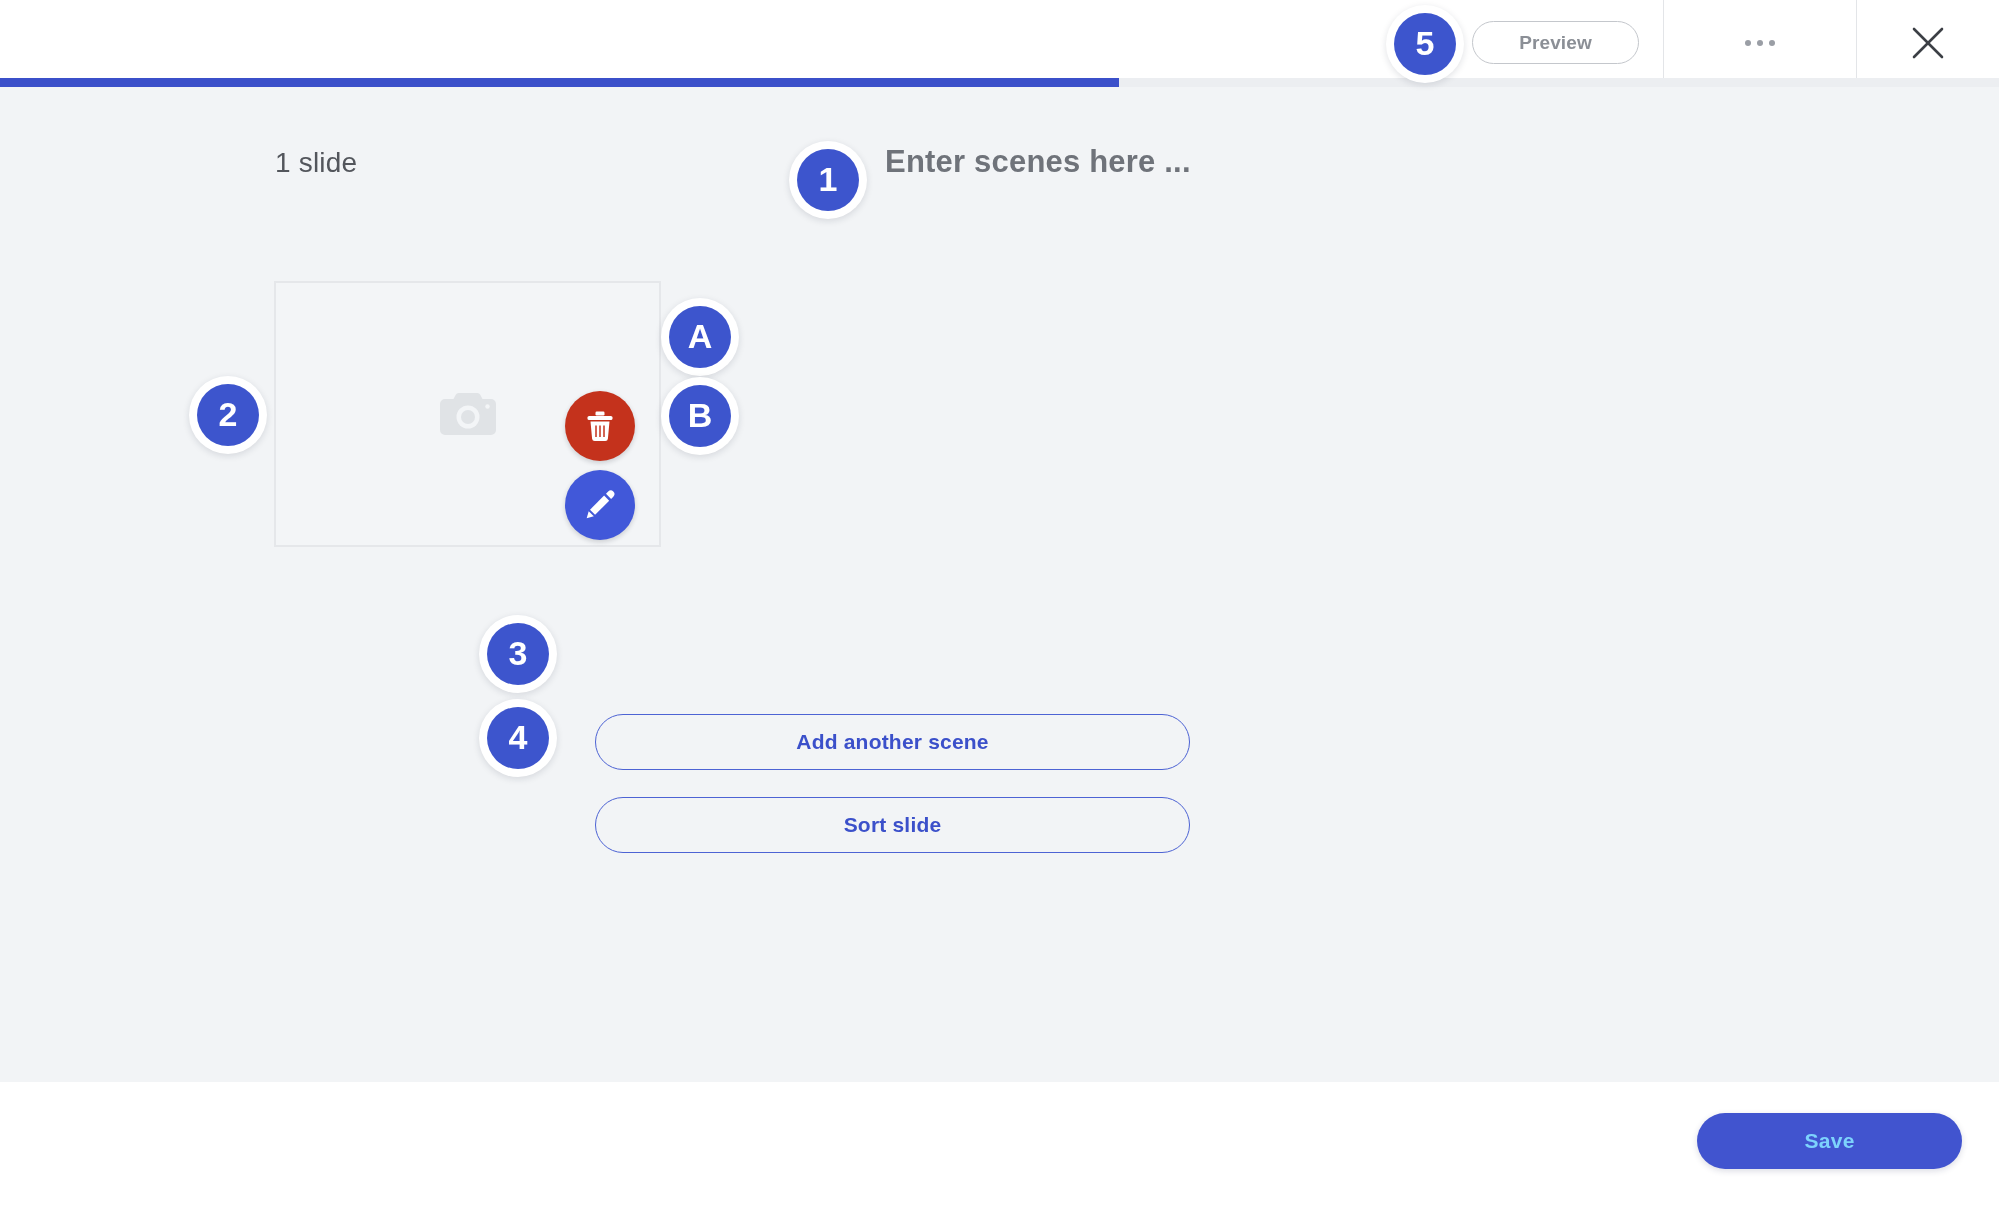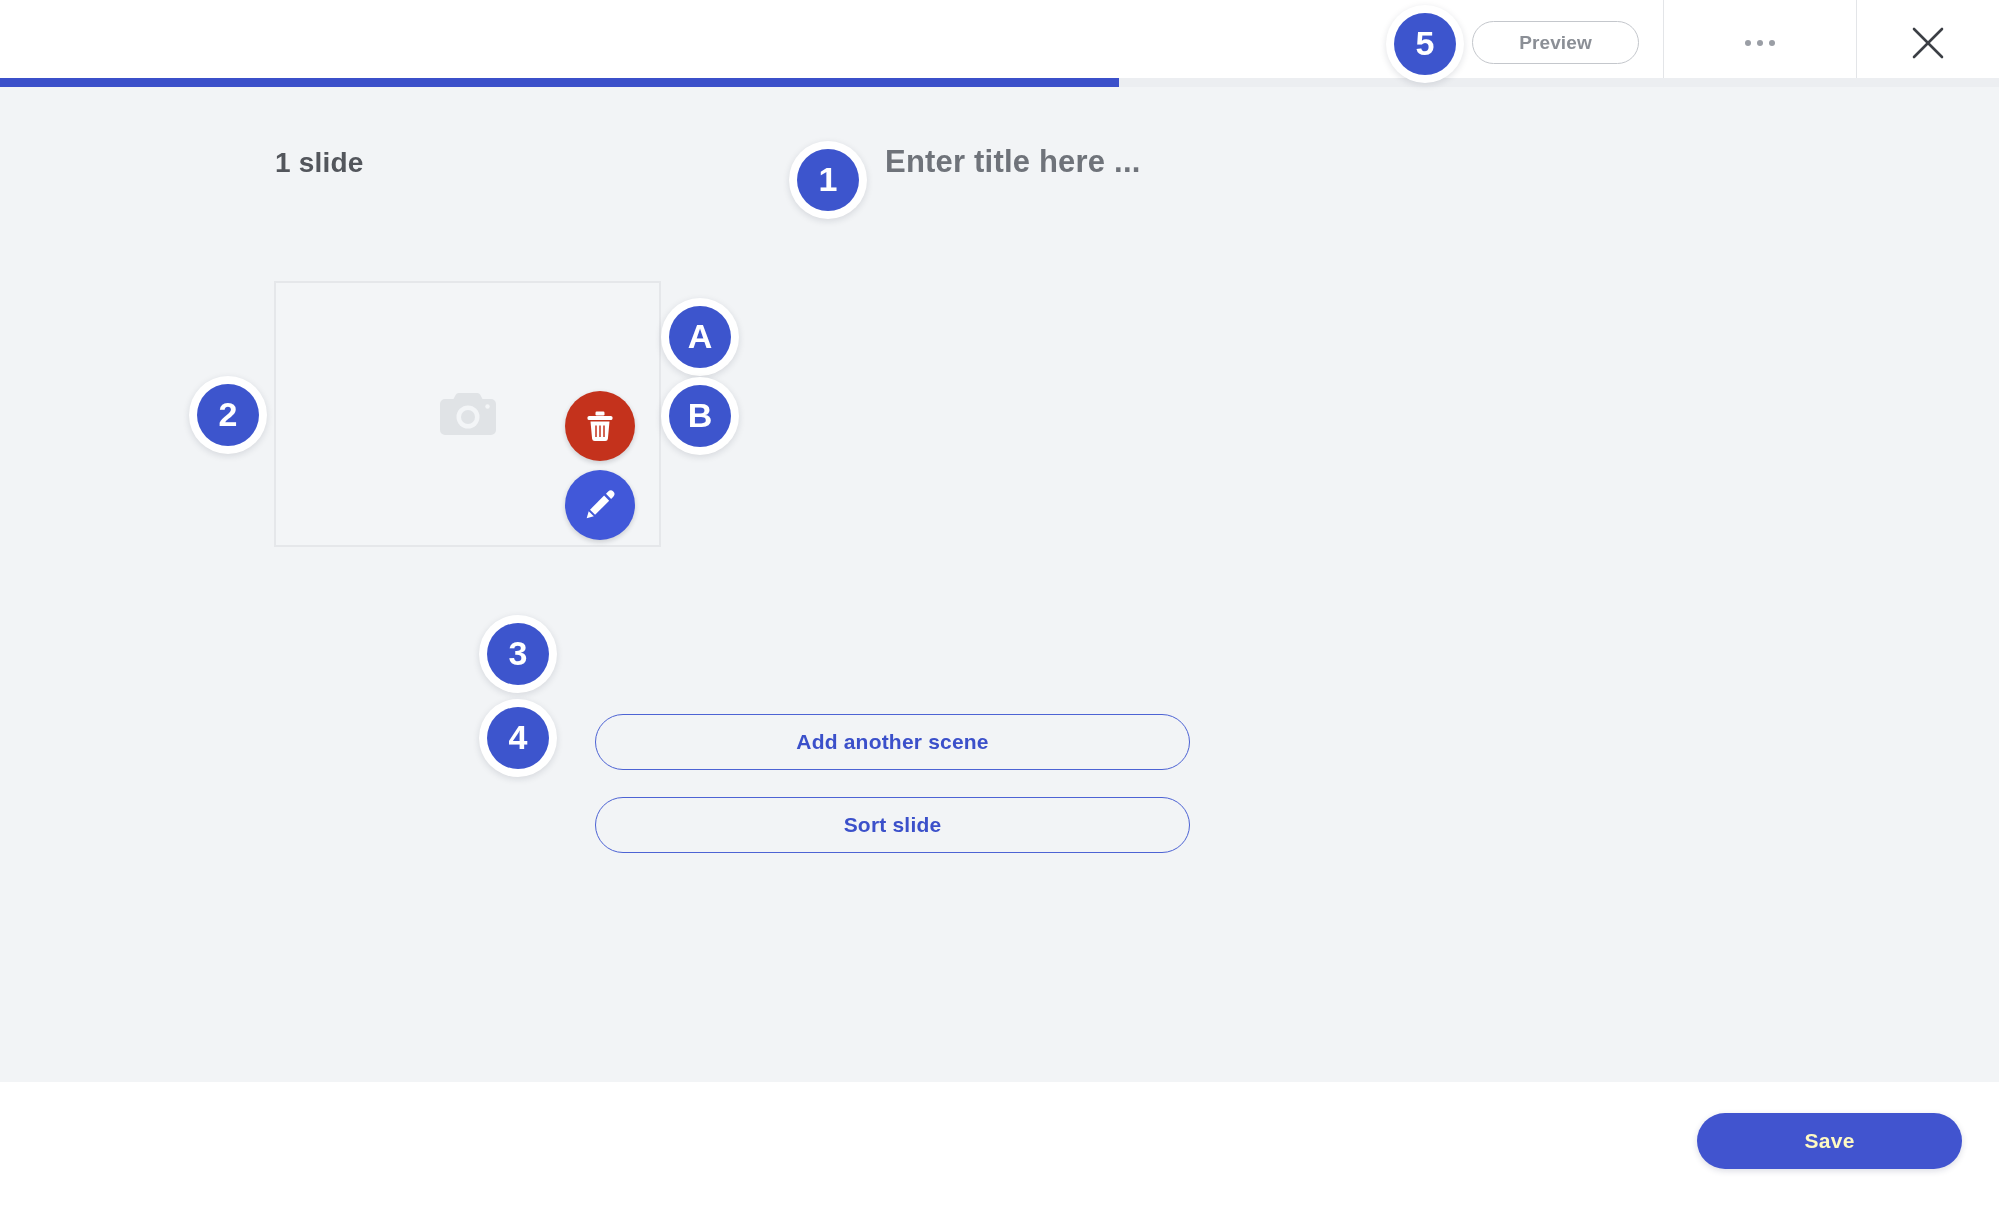--- a/index.html
+++ b/index.html
@@ -122,21 +122,21 @@
     width: 1999px;
     height: 995px;
     background: #f2f4f6;
   }
 
   .slide-count {
     position: absolute;
     left: 275px;
     top: 60px;
     font-size: 28px;
-    font-weight: 700;
+    font-weight: 400;
     color: #53565c;
     letter-spacing: 0.2px;
   }
 
   .title-placeholder {
     position: absolute;
     left: 885px;
     top: 57px;
     font-size: 31px;
     font-weight: 700;
@@ -223,21 +223,21 @@
     background: #ffffff;
   }
   .save-button {
     position: absolute;
     right: 37px;
     top: 31px;
     width: 265px;
     height: 56px;
     border-radius: 30px;
     background: #4154cf;
-    color: #fef9c3;
+    color: #7dd3fc;
     font-size: 21px;
     font-weight: 700;
     border: none;
     display: flex;
     align-items: center;
     justify-content: center;
     cursor: pointer;
     padding: 0;
     letter-spacing: 0.3px;
     box-shadow: 0 2px 6px rgba(30,40,90,0.16);
@@ -312,21 +312,21 @@
 
     <div class="progress-track">
       <div class="progress-fill" style="width: 56%;"></div>
     </div>
   </div>
 
   <div class="main">
 
     <div class="slide-count">1 slide</div>
 
-    <div class="title-placeholder">Enter title here ...</div>
+    <div class="title-placeholder">Enter scenes here ...</div>
 
     <div class="slide-frame">
       <span class="camera-icon">
         <svg width="58" height="48" viewBox="0 0 58 48">
           <path d="M19.5 3 h19 a3 3 0 0 1 2.6 1.6 L43.5 9 H52 a5 5 0 0 1 5 5 v26 a5 5 0 0 1 -5 5 H6 a5 5 0 0 1 -5 -5 V14 a5 5 0 0 1 5 -5 h8.5 l2.4 -4.4 A3 3 0 0 1 19.5 3 Z" fill="#e0e3e6"></path>
           <circle cx="29" cy="27" r="11.5" fill="#f3f5f7"></circle>
           <circle cx="29" cy="27" r="7" fill="#e0e3e6"></circle>
           <circle cx="48.5" cy="16.5" r="2.2" fill="#f3f5f7"></circle>
         </svg>
       </span>

